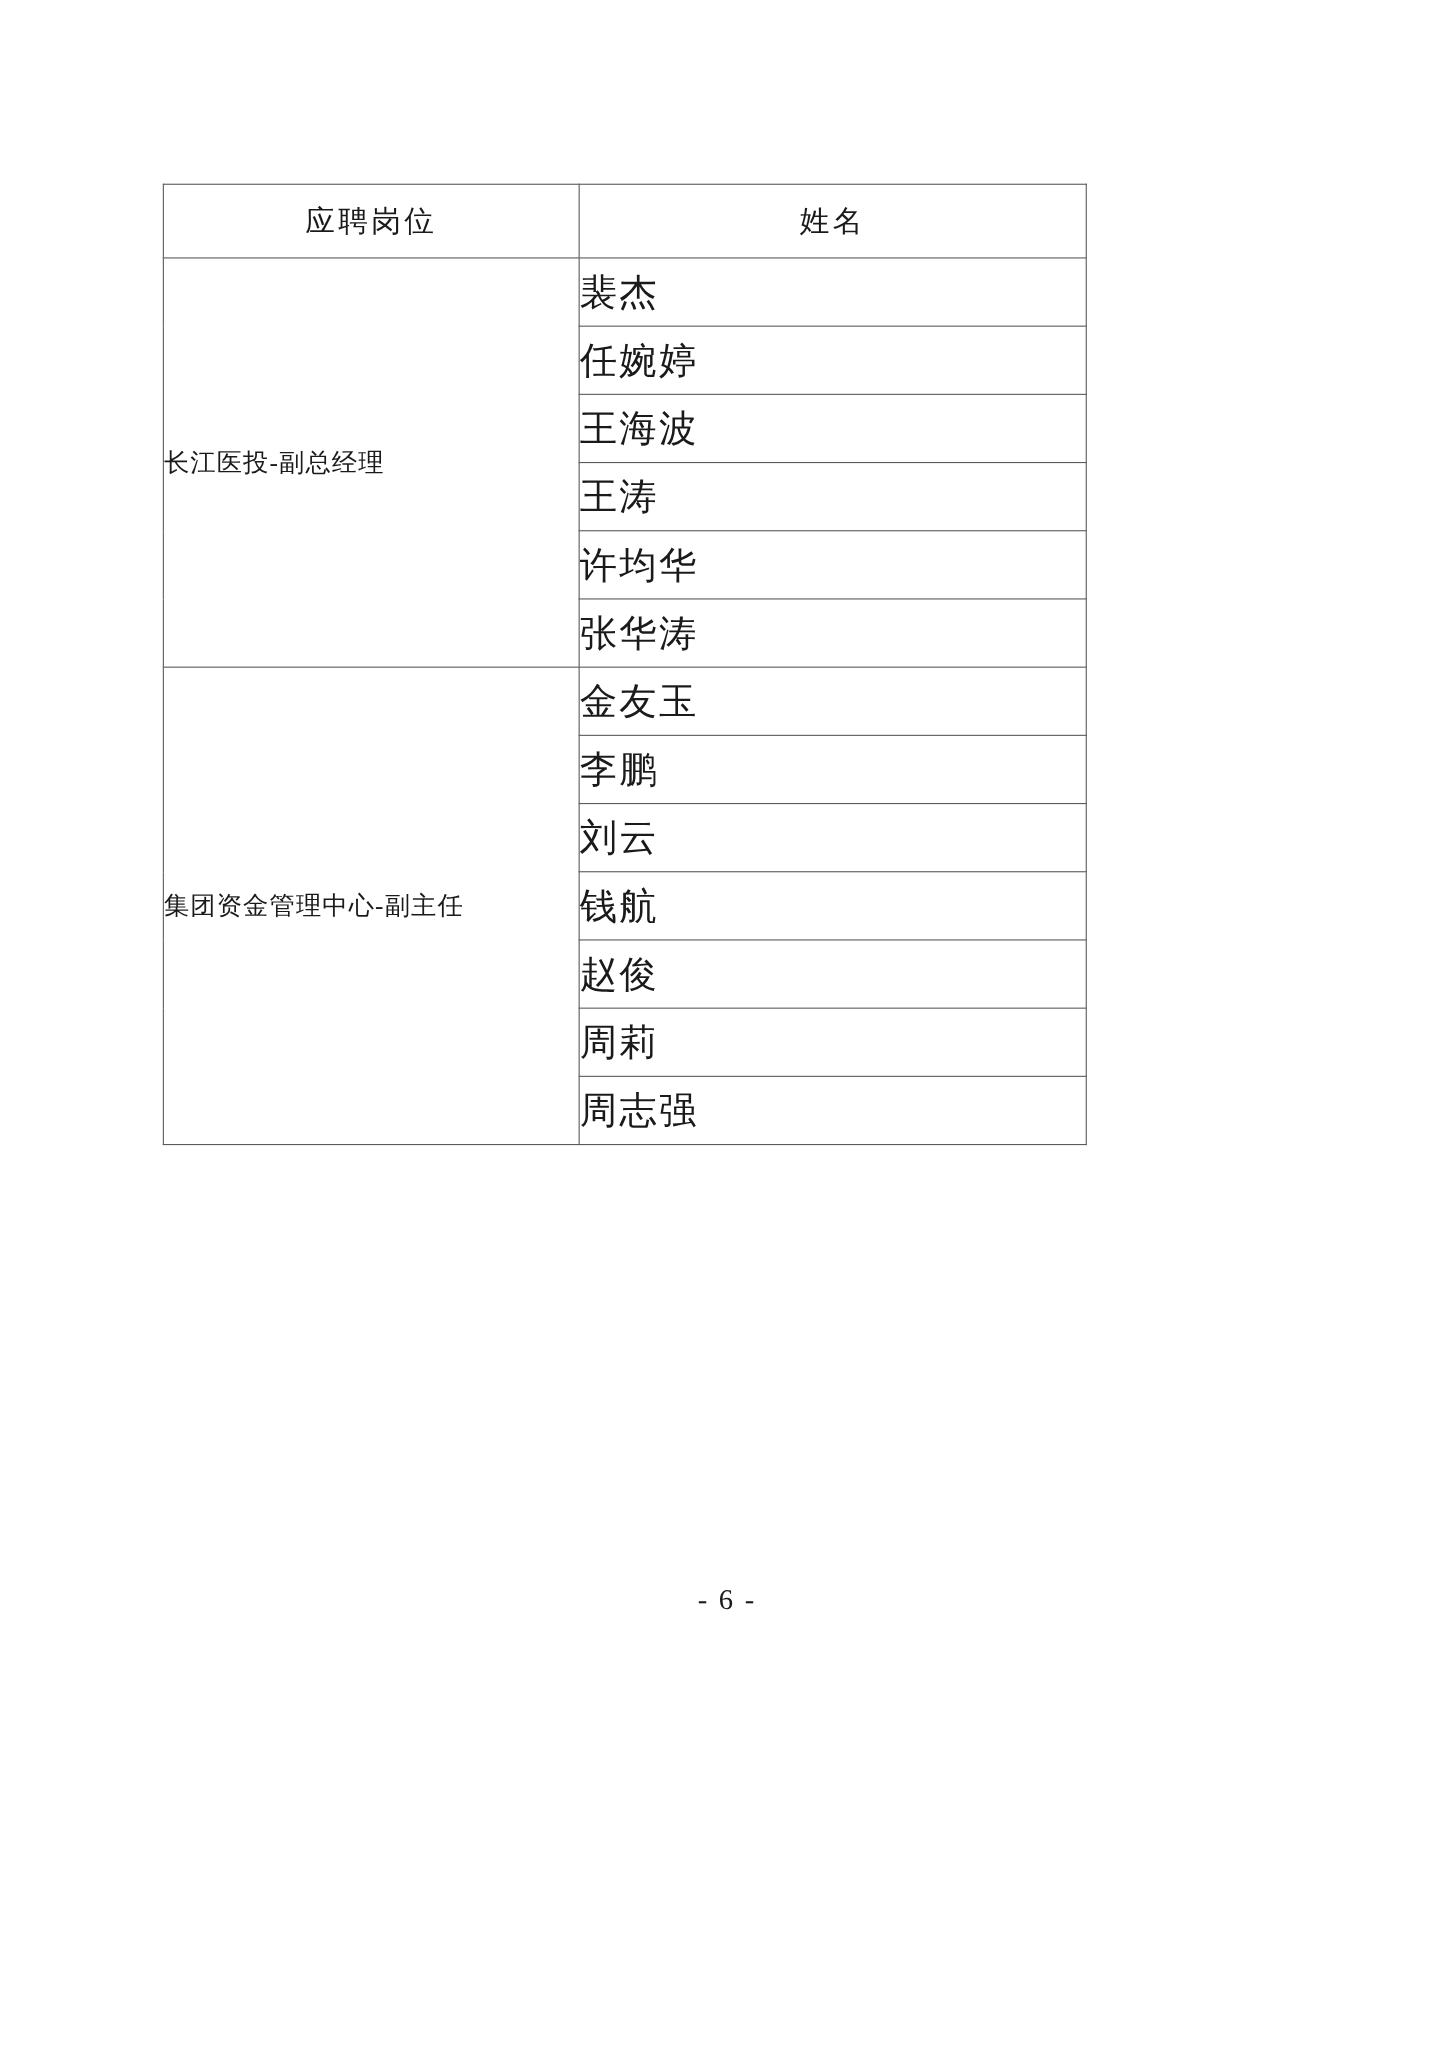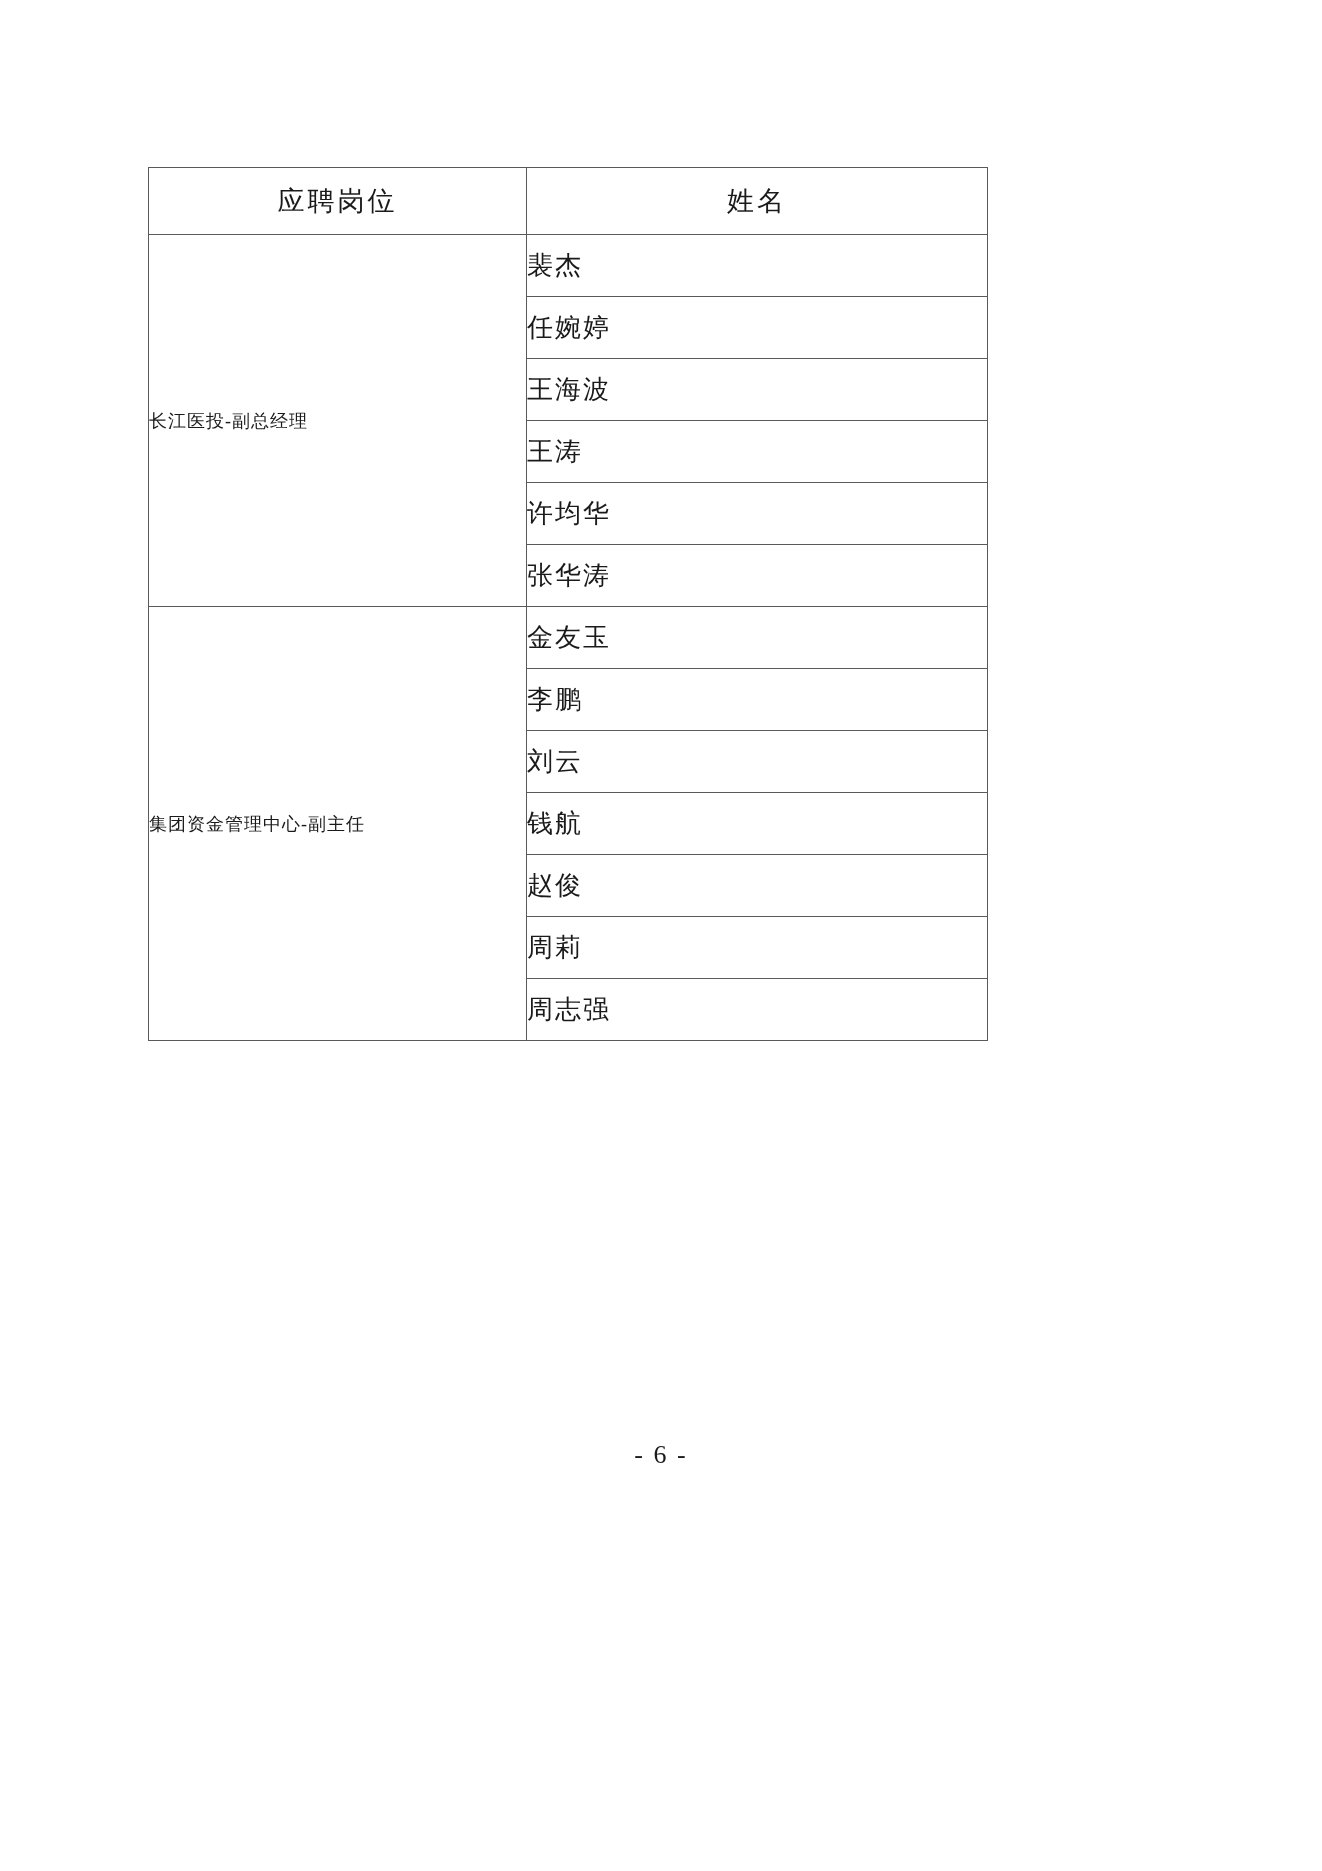--- a/index.html
+++ b/index.html
@@ -40,25 +40,25 @@
   .col-name { width: 461px; }
 
   .hdr-cell {
     height: 66px;
     font-size: 27px;
     letter-spacing: 3px;
     font-weight: bold;
   }
   .name-cell {
     height: 61px;
-    font-size: 26px;
+    font-size: 34px;
     letter-spacing: 2px;
   }
   .group-cell {
-    font-size: 18px;
+    font-size: 23px;
     letter-spacing: 1px;
   }
   .page-number {
     position: absolute;
     left: 0;
     top: 1440px;
     width: 1322px;
     text-align: center;
     font-size: 26px;
     letter-spacing: 2px;

